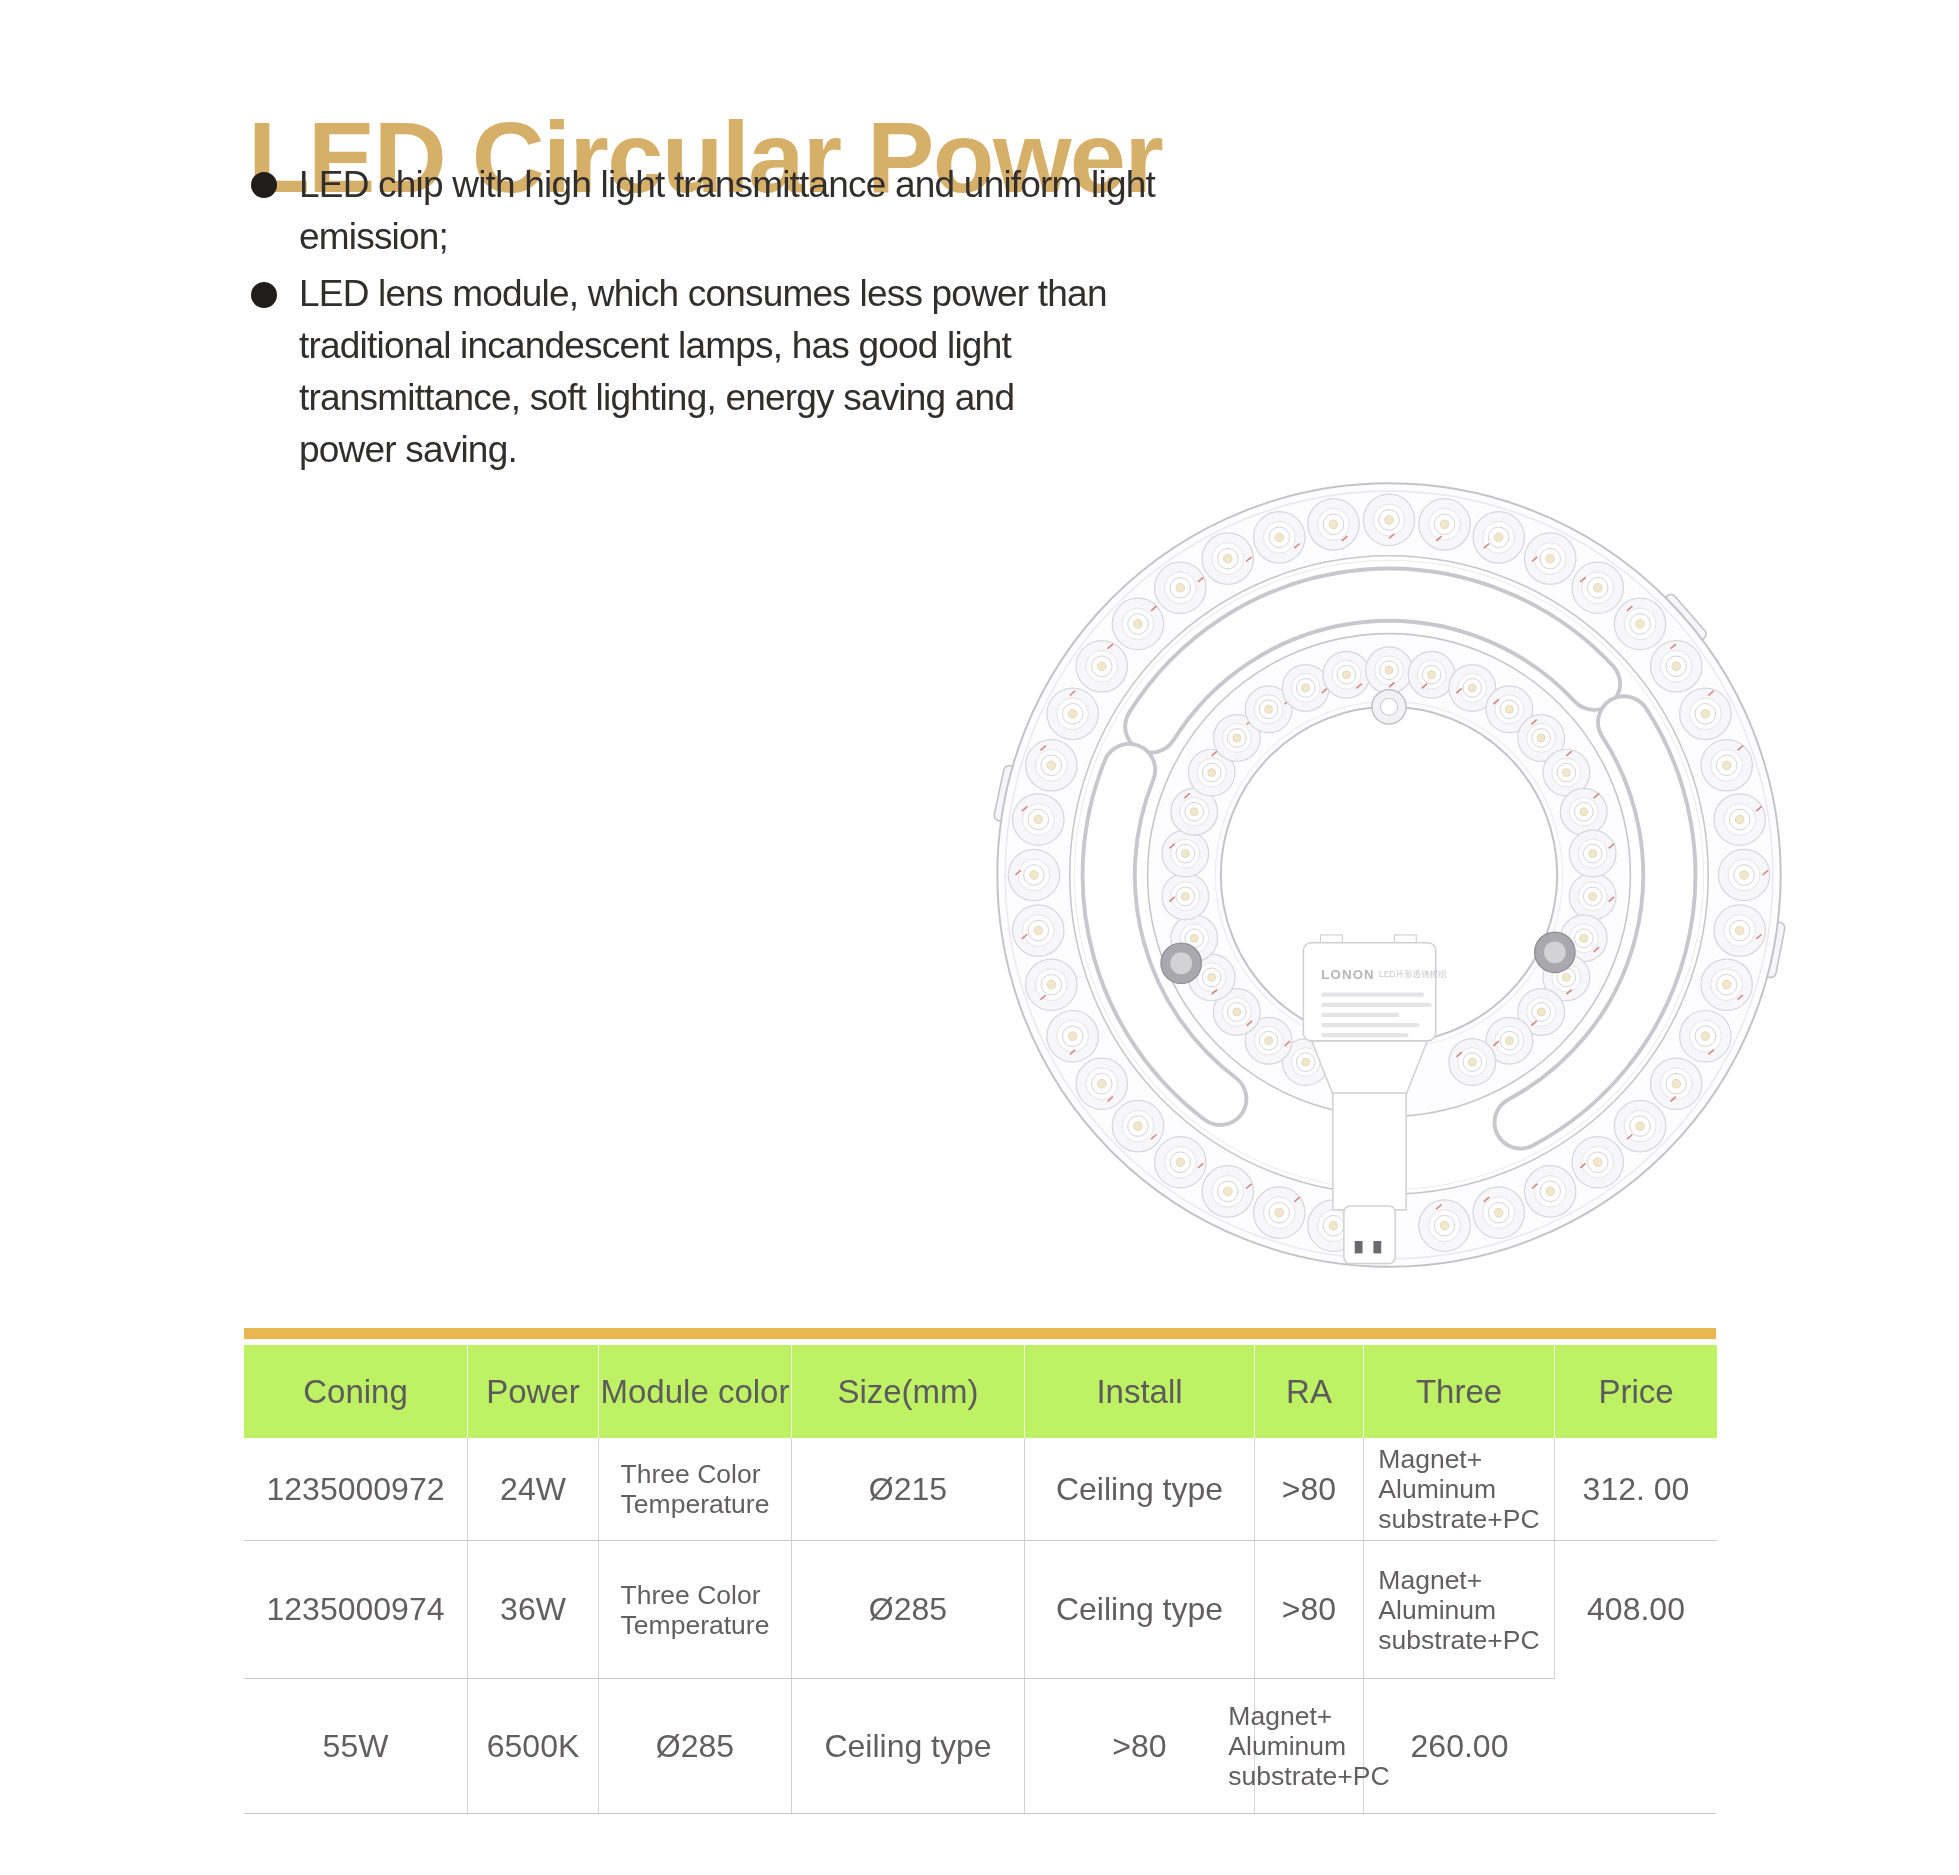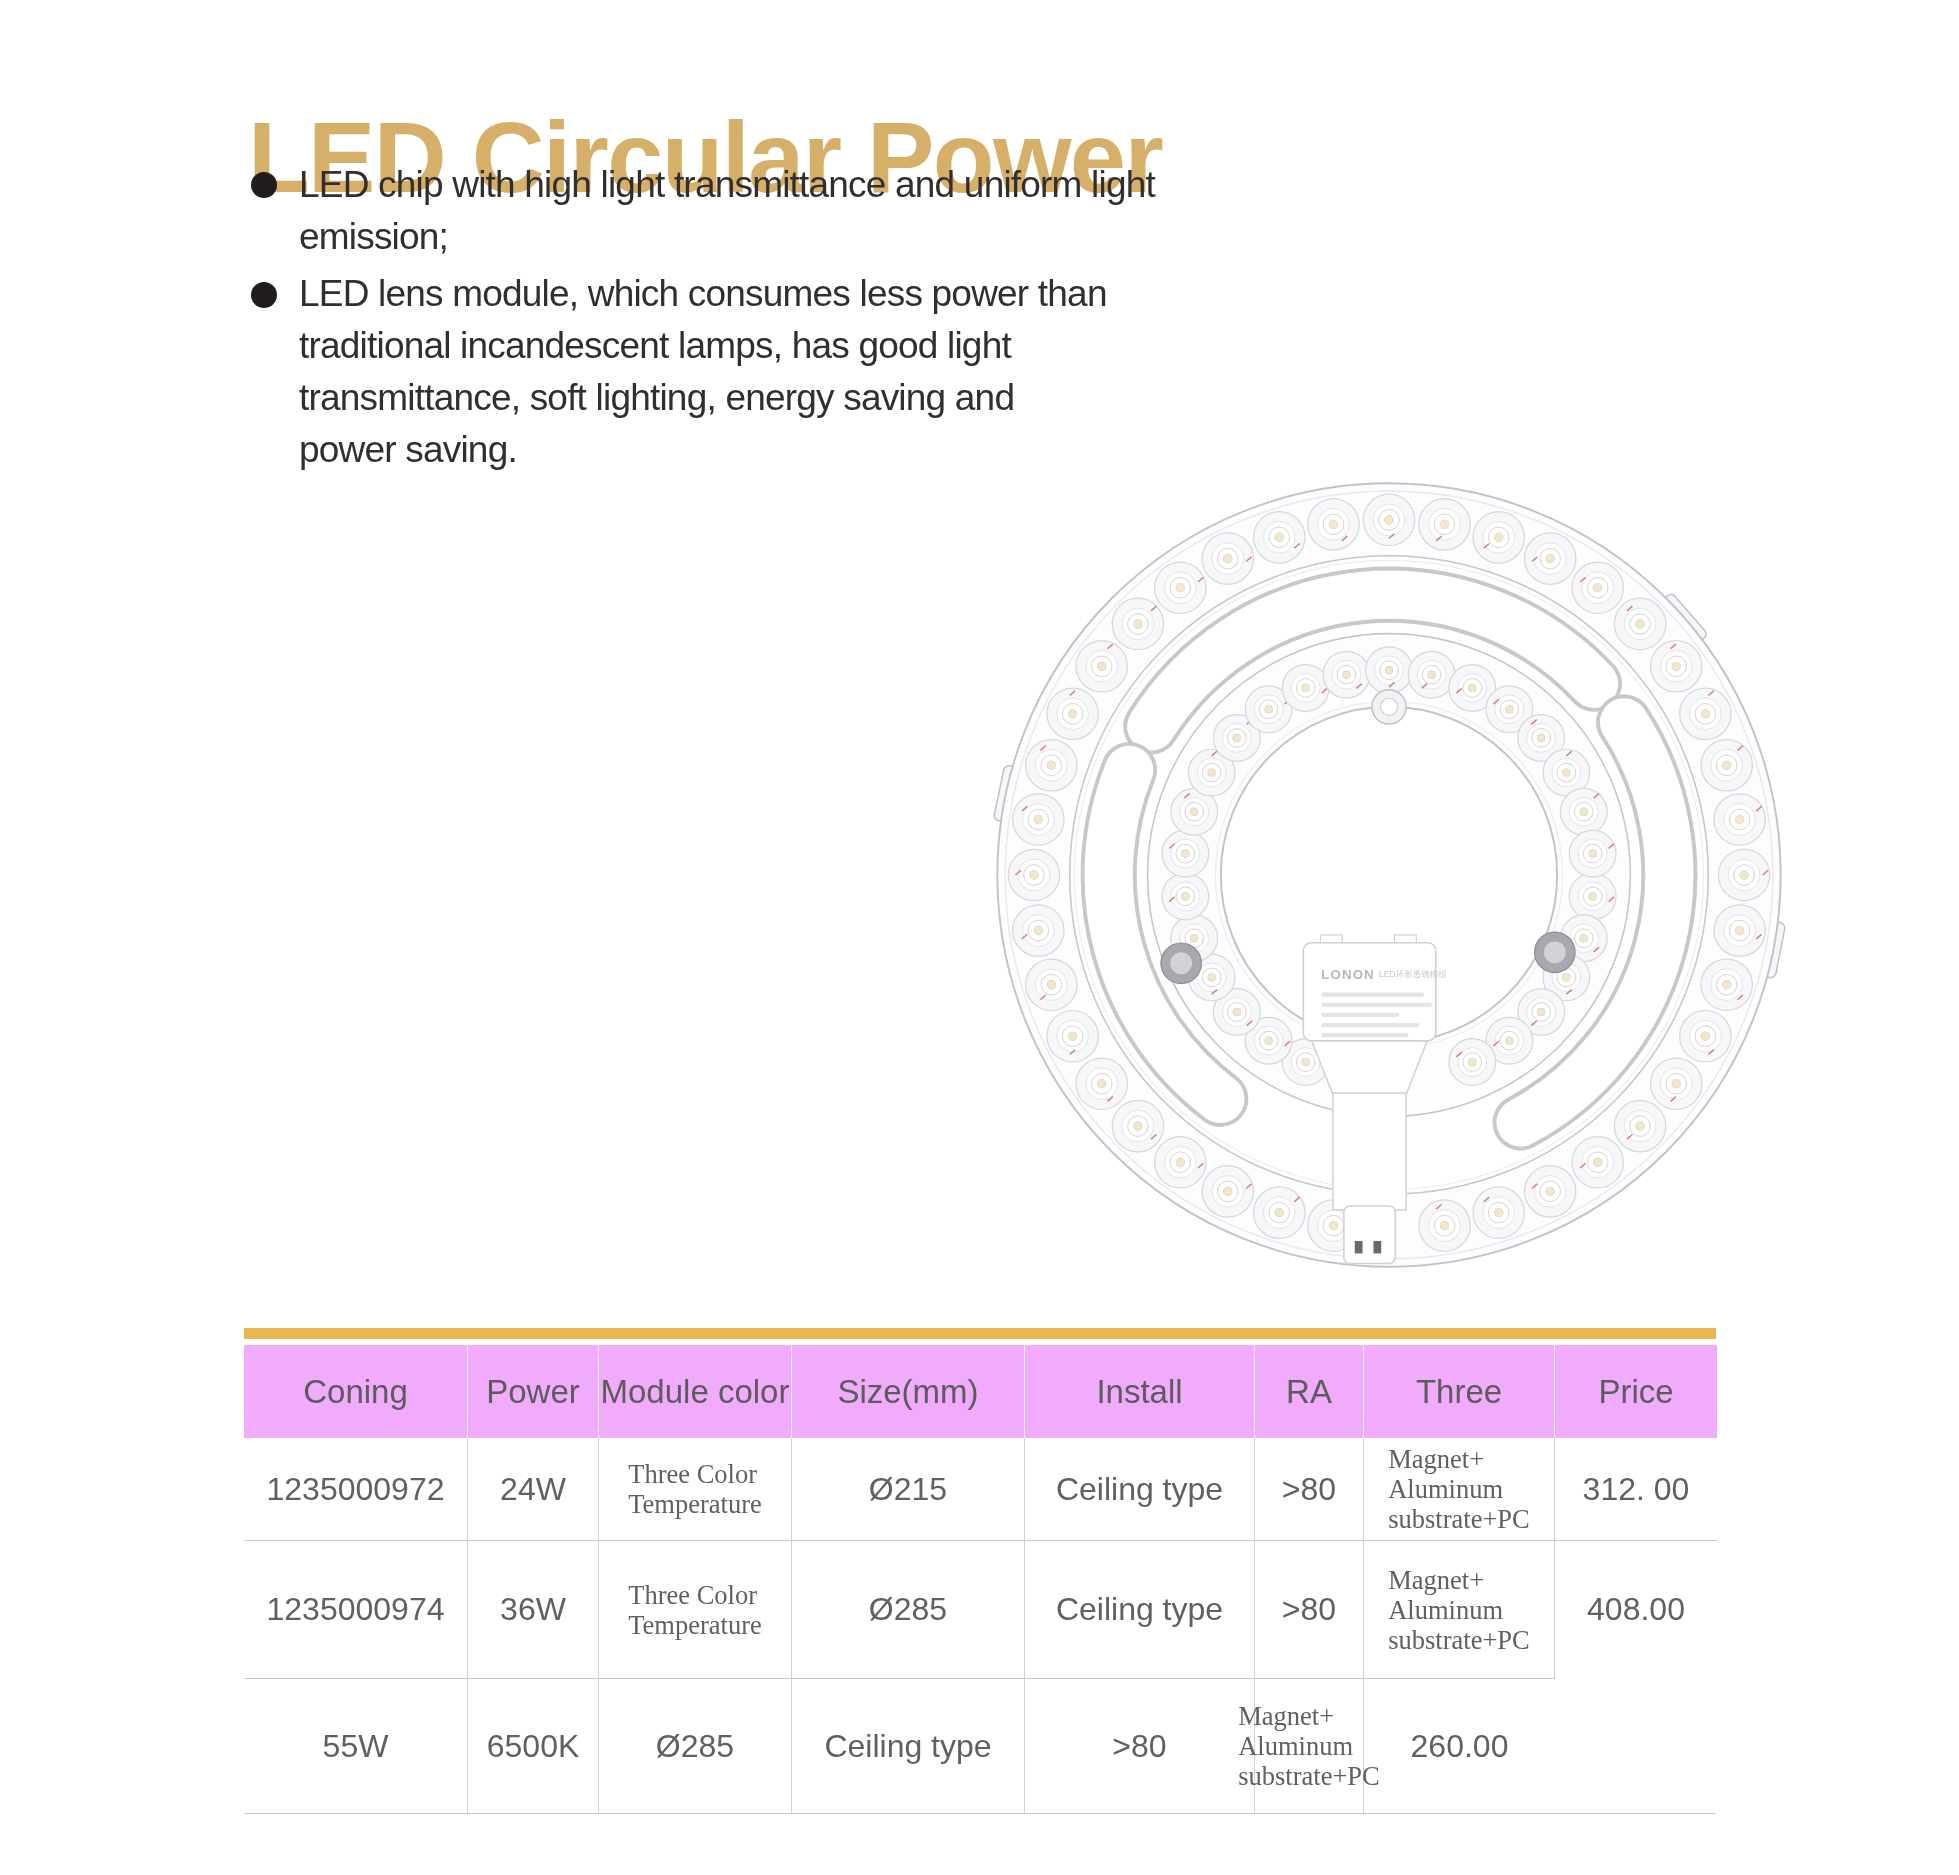--- a/index.html
+++ b/index.html
@@ -22,27 +22,27 @@
   .photo{position:absolute;left:988px;top:474px;width:802px;height:802px;}
 
   
   .spec{position:absolute;left:244px;top:1328px;width:1472px;}
   .spec .stripe{height:11px;background:#E9B750;}
   .grid{margin-top:6.2px;display:grid;
         grid-template-columns:224px 131px 193px 233px 230px 109px 191px 162px;
         grid-template-rows:93px 102px 138px 135px;
         border-bottom:1.6px solid #c6c6c6;}
   .grid > div{box-sizing:border-box;display:flex;align-items:center;justify-content:center;}
-  .hcell{background:#f0abfc;color:#5d5b5b;font-size:33px;
+  .hcell{background:#bef264;color:#5d5b5b;font-size:33px;
          border-right:1.6px solid rgba(255,255,255,.8);}
   .hcell.last{border-right:none;}
   .cell{color:#615f5f;font-size:32px;border-right:1.6px solid #d2d2d2;}
   .cell.last{border-right:none;}
   .cell.rline{border-top:1.6px solid #c8c8c8;}
-  .cell .block{white-space:pre-line;text-align:left;font-size:26.5px;line-height:30px;font-family:Liberation Serif, serif;}
+  .cell .block{white-space:pre-line;text-align:left;font-size:26.5px;line-height:30px;}
 </style>
 </head>
 <body>
 
 <h1 class="page-title">LED Circular Power</h1>
 
 <div class="bullets">
   <div class="bullet">
     <span class="dot"></span>
     <span class="txt">LED chip with high light transmittance and uniform light

